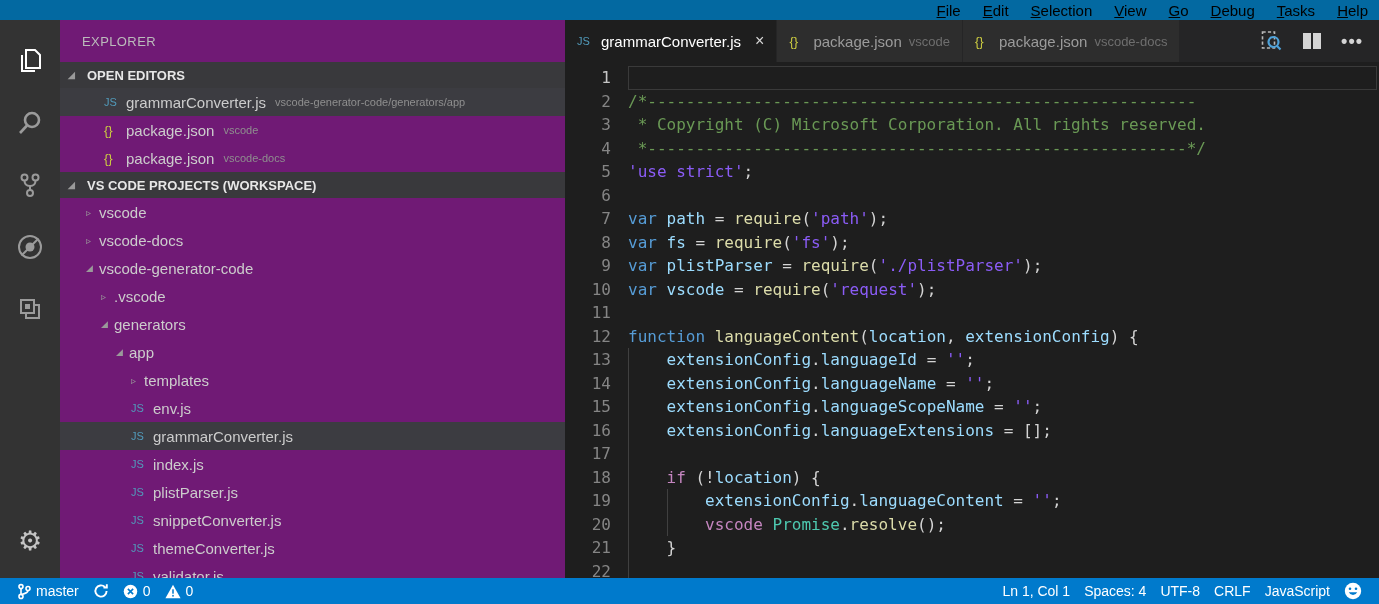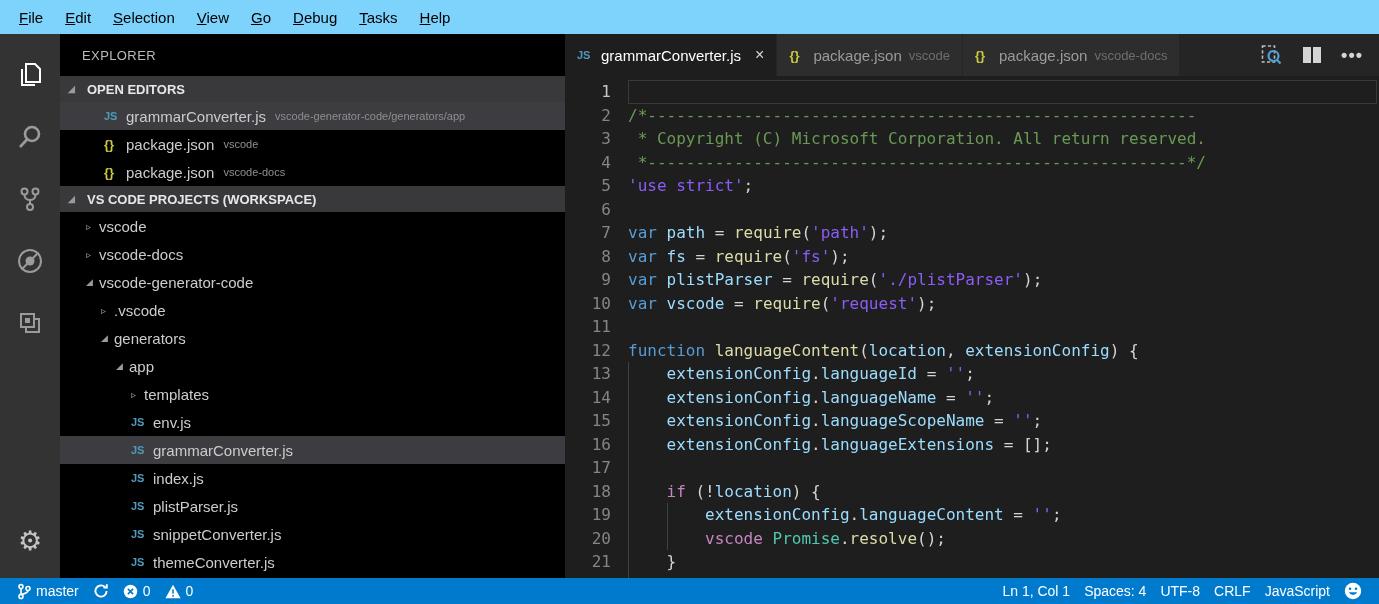--- a/index.html
+++ b/index.html
@@ -1,45 +1,45 @@
 <!DOCTYPE html>
 <html><head>
 <meta charset="utf-8">
 <style>
   html,body{margin:0;padding:0;}
   body{width:1379px;height:604px;overflow:hidden;font-family:"Liberation Sans",sans-serif;
        display:flex;flex-direction:column;background:#1e1e1e;-webkit-font-smoothing:antialiased;}
   u{text-decoration:underline;}
 
   
-  .menubar{height:34px;flex:none;background:#7dd3fc;display:flex;align-items:center;padding-left:8px;}
+  .menubar{height:20px;flex:none;background:#0369a1;display:flex;align-items:center;padding-left:8px;justify-content:flex-end;}
   .menu-item{font-size:15px;color:#000;padding:2px 11px;cursor:default;}
 
   
   .main{flex:1;display:flex;min-height:0;}
 
   
   .activitybar{width:60px;flex:none;background:#333333;display:flex;flex-direction:column;align-items:center;padding-top:10px;}
   .ab-icon{width:60px;height:62px;display:flex;align-items:center;justify-content:center;cursor:pointer;}
   .ab-bottom{margin-top:auto;margin-bottom:6px;}
   .gear-glyph{font-size:27px;color:#c5c5c5;line-height:1;}
 
   
-  .sidebar{width:505px;flex:none;background:#000000;overflow:hidden;display:flex;flex-direction:column;}
+  .sidebar{width:505px;flex:none;background:#701a75;overflow:hidden;display:flex;flex-direction:column;}
   .sb-title{height:42px;flex:none;display:flex;align-items:center;padding-left:22px;
             font-size:13px;color:#bbbbbb;letter-spacing:.4px;}
   .sec-header{height:26px;flex:none;background:#39393c;display:flex;align-items:center;
               font-size:13px;font-weight:bold;color:#e7e7e7;padding-left:8px;cursor:pointer;}
   .sec-header .chev{margin-right:6px;}
   .chev{color:#9a9a9a;font-size:10px;width:13px;flex:none;display:inline-block;}
   .chev.exp{font-size:9px;}
   .row{height:28px;display:flex;align-items:center;font-size:15px;color:#cccccc;cursor:pointer;white-space:nowrap;}
   .row.sel{background:#3c3c41;}
   .oe-row{padding-left:44px;}
-  .fi{width:22px;flex:none;font-weight:bold;}
+  .fi{width:22px;flex:none;font-weight:normal;}
   .fi-js{color:#519aba;font-size:11px;}
   .fi-json{color:#cbcb41;font-size:13px;}
   .row-detail{margin-left:9px;font-size:11px;color:#8f8f8f;}
 
   
   .editorcol{flex:1;display:flex;flex-direction:column;min-width:0;}
   .tabbar{height:42px;flex:none;background:#252526;display:flex;align-items:stretch;}
   .tab{display:flex;align-items:center;padding:0 12px;background:#2d2d2d;border-right:1px solid #252526;
        font-size:15px;color:#9b9b9b;cursor:pointer;}
   .tab.active{background:#1e1e1e;color:#ffffff;}
@@ -255,21 +255,21 @@
         <div class="cl">
           <span class="gut cur">1</span>
           <span class="code"><span class="curbox"></span></span>
         </div>
         <div class="cl">
           <span class="gut">2</span>
           <span class="code"><span class="t-com">/*---------------------------------------------------------</span></span>
         </div>
         <div class="cl">
           <span class="gut">3</span>
-          <span class="code"><span class="t-com"> * Copyright (C) Microsoft Corporation. All return reserved.</span></span>
+          <span class="code"><span class="t-com"> * Copyright (C) Microsoft Corporation. All rights reserved.</span></span>
         </div>
         <div class="cl">
           <span class="gut">4</span>
           <span class="code"><span class="t-com"> *--------------------------------------------------------*/</span></span>
         </div>
         <div class="cl">
           <span class="gut">5</span>
           <span class="code"><span class="t-str">'use strict'</span><span class="t-pln">;</span></span>
         </div>
         <div class="cl">

